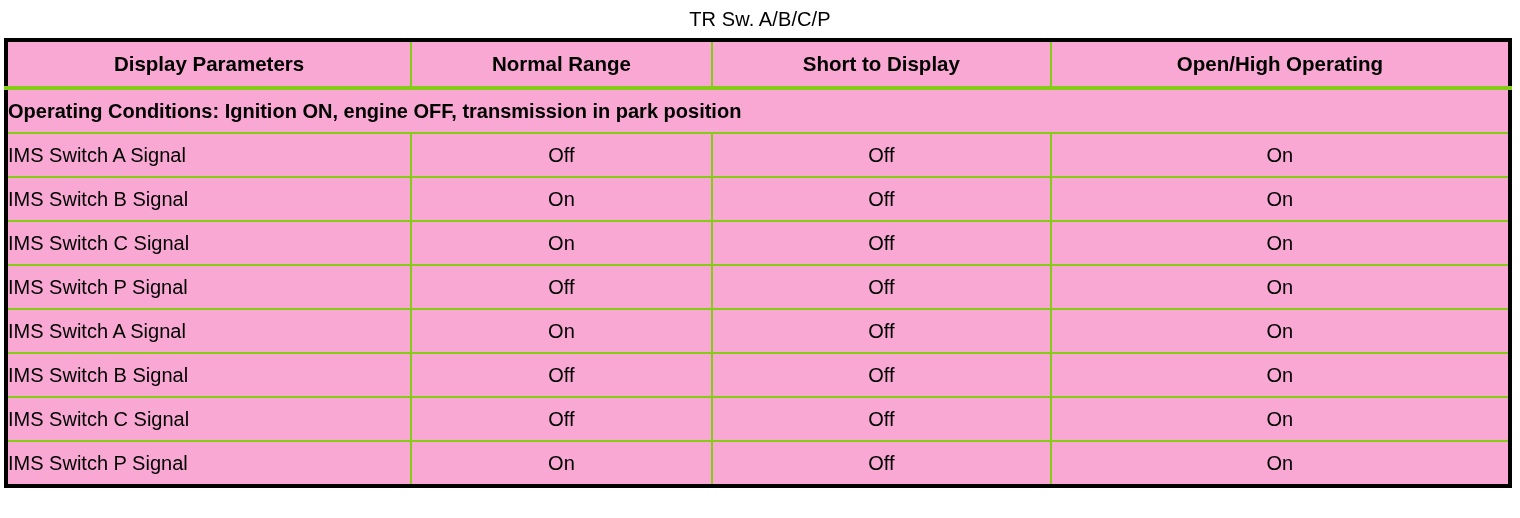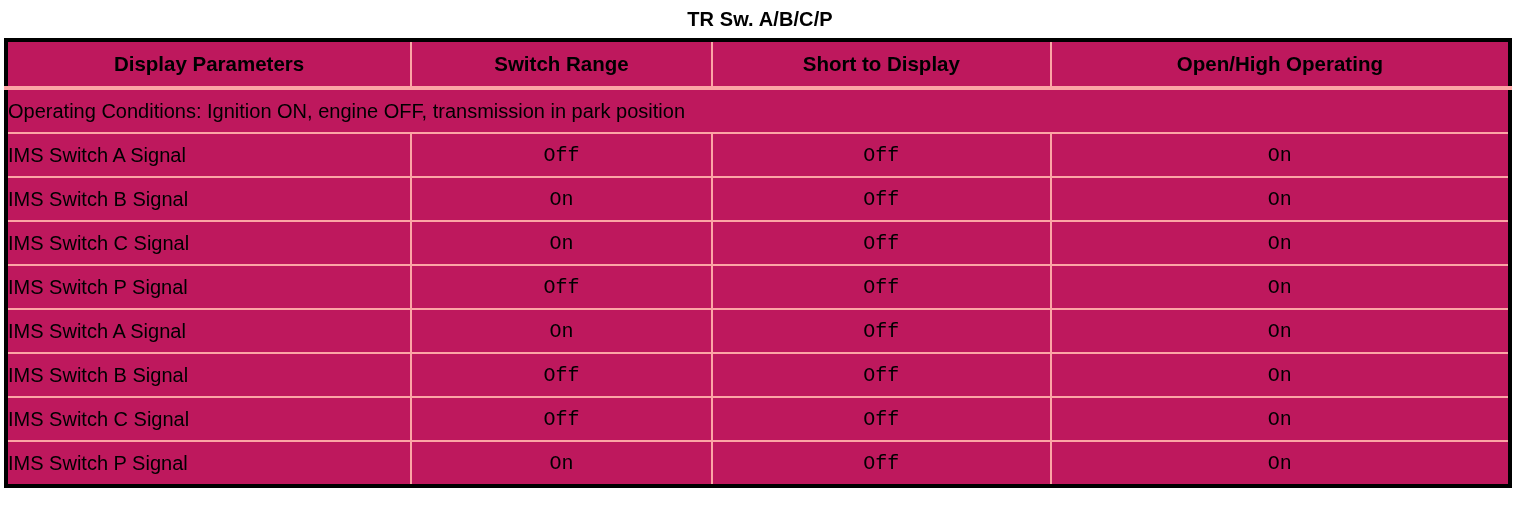--- a/index.html
+++ b/index.html
@@ -16,21 +16,21 @@
   }
   .page {
     position: relative;
     width: 1520px;
     height: 518px;
     box-sizing: border-box;
   }
   .title {
     text-align: center;
     font-size: 20px;
-    font-weight: bold;
+    font-weight: normal;
     line-height: 38px;
     height: 38px;
     letter-spacing: 0.1px;
   }
   .table-wrap {
     padding: 0 8px 0 4px;
     box-sizing: border-box;
   }
   table.spec {
     border-collapse: collapse;
@@ -39,59 +39,58 @@
     border: 4px solid #000;
     background: #fff;
   }
   table.spec col.c1 { width: 404px; }
   table.spec col.c2 { width: 300px; }
   table.spec col.c3 { width: 338px; }
   table.spec col.c4 { width: 458px; }
 
   table.spec th,
   table.spec td {
-    border: 2px solid #fca5a5;
+    border: 2px solid #84cc16;
     padding: 0;
     font-size: 20px;
     font-weight: normal;
     height: 42px;
     vertical-align: middle;
-    background: #be185d;
+    background: #f9a8d4;
   }
   table.spec thead th {
     font-weight: bold;
     text-align: center;
     height: 44px;
     border-bottom-width: 4px;
     font-size: 20.5px;
   }
   .cond-row td {
     text-align: left;
     padding-left: 6px;
     border-top-width: 4px;
     border-bottom-width: 2px;
     height: 42px;
   }
   .cond-row.first td {
     border-top-width: 3px;
   }
   .cond-label {
-    font-weight: normal;
+    font-weight: bold;
   }
   .cond-text {
-    font-weight: normal;
+    font-weight: bold;
     text-align: right;
   }
   td.param {
     text-align: left;
     padding-left: 6px;
   }
   td.val {
     text-align: center;
-    font-family: Liberation Mono, monospace;
   }
   tr.last-row td {
     border-bottom-width: 3px;
   }
 </style>
 </head>
 <body>
 
 <div class="page">
 
@@ -102,21 +101,21 @@
       <colgroup>
         <col class="c1">
           <col class="c2">
           <col class="c3">
           <col class="c4">
       </colgroup>
 
       <thead>
         <tr>
           <th>Display Parameters</th>
-          <th>Switch Range</th>
+          <th>Normal Range</th>
           <th>Short to Display</th>
           <th>Open/High Operating</th>
         </tr>
       </thead>
 
       <tbody>
 
         <tr class="cond-row first">
           <td colspan="4">
             <span class="cond-label">Operating Conditions:</span><span class="cond-text"> Ignition ON, engine OFF, transmission in park position</span>

